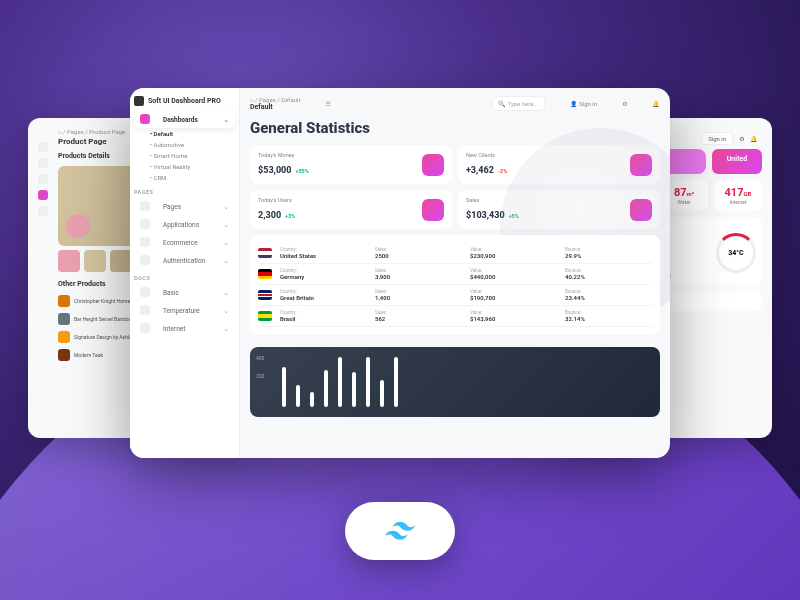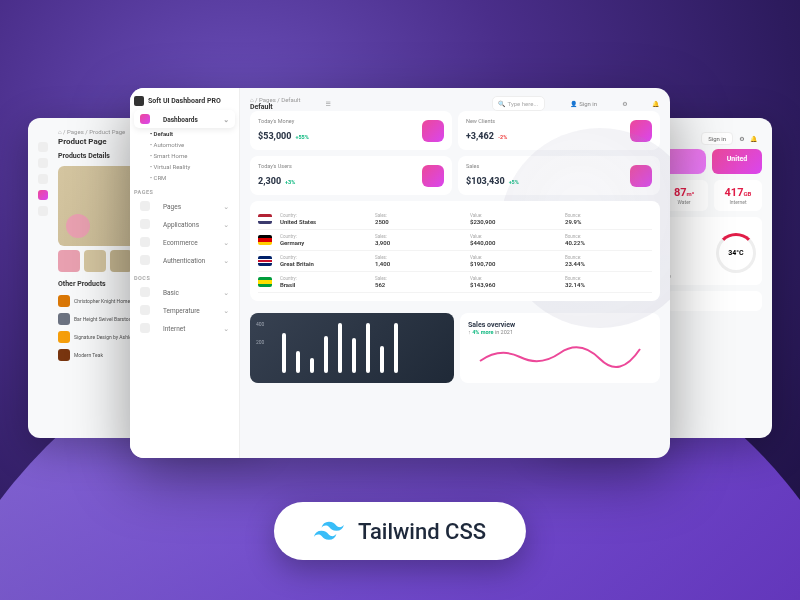--- a/index.html
+++ b/index.html
@@ -246,20 +246,21 @@
         <div class="bc">⌂ / Pages / Default</div>
         <div style="font-size:7px;font-weight:700;color:#333">Default</div>
       </div>
       <span>☰</span>
       <span class="sp"></span>
       <span class="search">🔍 <span>Type here...</span></span>
       <span>👤 <span>Sign in</span></span>
       <span>⚙</span>
       <span>🔔</span>
     </div>
+    <div class="h1">General Statistics</div>
 
     <div class="stats" id="stats1">
           <div class="stat">
             <div>
               <div class="stat-l">Today's Money</div>
               <div><span class="stat-v">$53,000</span> <span class="stat-d up">+55%</span></div>
             </div>
             <div class="stat-i"></div>
           </div>
           <div class="stat">
@@ -380,33 +381,23 @@
               <div class="bar" style="height:45%"></div>
               <div class="bar" style="height:30%"></div>
               <div class="bar" style="height:75%"></div>
               <div class="bar" style="height:100%"></div>
               <div class="bar" style="height:70%"></div>
               <div class="bar" style="height:100%"></div>
               <div class="bar" style="height:55.00000000000001%"></div>
               <div class="bar" style="height:100%"></div>
             </div>
       </div>
-      <div class="ov">
-        <div class="ov-t">Sales overview</div>
-        <div class="ov-s">↑ <span class="up">4% more</span><span> in 2021</span></div>
-        <div class="wave">
-          <svg width="100%" height="30" viewBox="0 0 160 30">
-                <path d="M0,22 Q20,8 40,18 T80,14 T120,20 T160,10" fill="none" stroke="#ec4899" stroke-width="2"></path>
-              </svg>
-        </div>
-      </div>
     </div>
   </div>
 </div>
 
 </div>
 
 <div class="badge">
   <svg class="tw-icon" viewBox="0 0 54 33">
       <path fill="#38bdf8" d="M27 0c-7.2 0-11.7 3.6-13.5 10.8 2.7-3.6 5.85-4.95 9.45-4.05 2.05.51 3.52 2 5.15 3.65C30.74 13.09 33.8 16.2 40.5 16.2c7.2 0 11.7-3.6 13.5-10.8-2.7 3.6-5.85 4.95-9.45 4.05-2.05-.51-3.52-2-5.15-3.65C36.76 3.11 33.7 0 27 0zM13.5 16.2C6.3 16.2 1.8 19.8 0 27c2.7-3.6 5.85-4.95 9.45-4.05 2.05.51 3.52 2 5.15 3.65 2.64 2.69 5.7 5.8 12.4 5.8 7.2 0 11.7-3.6 13.5-10.8-2.7 3.6-5.85 4.95-9.45 4.05-2.05-.51-3.52-2-5.15-3.65-2.64-2.69-5.7-5.8-12.4-5.8z"></path>
     </svg>
-  <span class="tw-text">Tailwind CSS</span>
 </div>
 
 </body></html>

